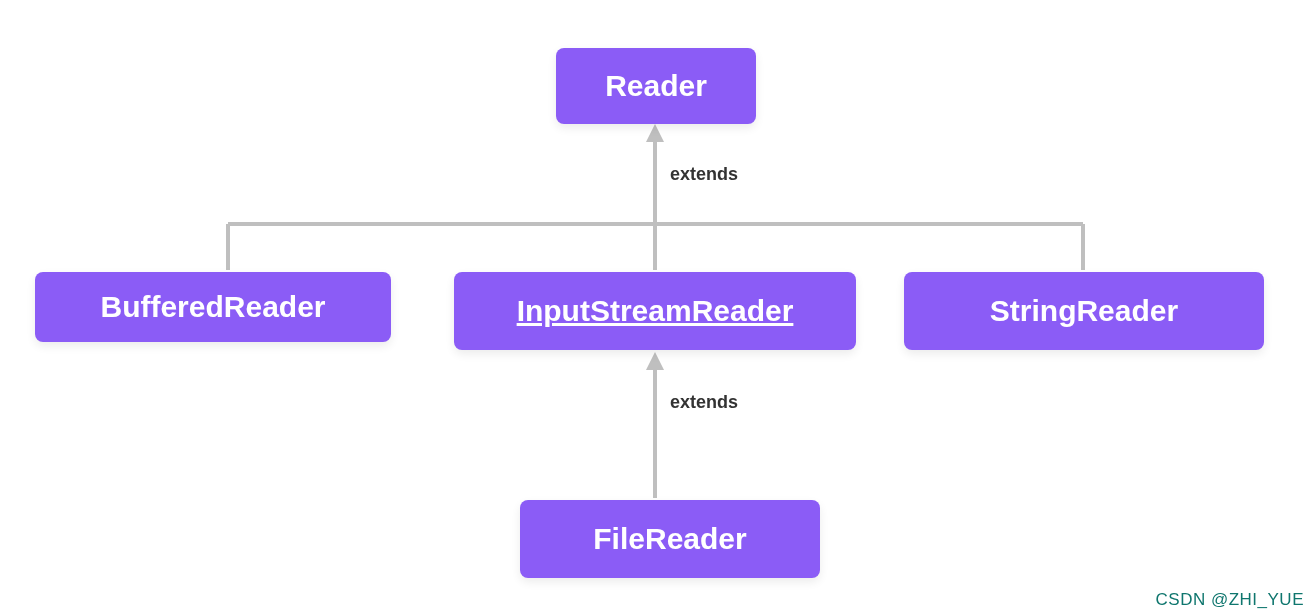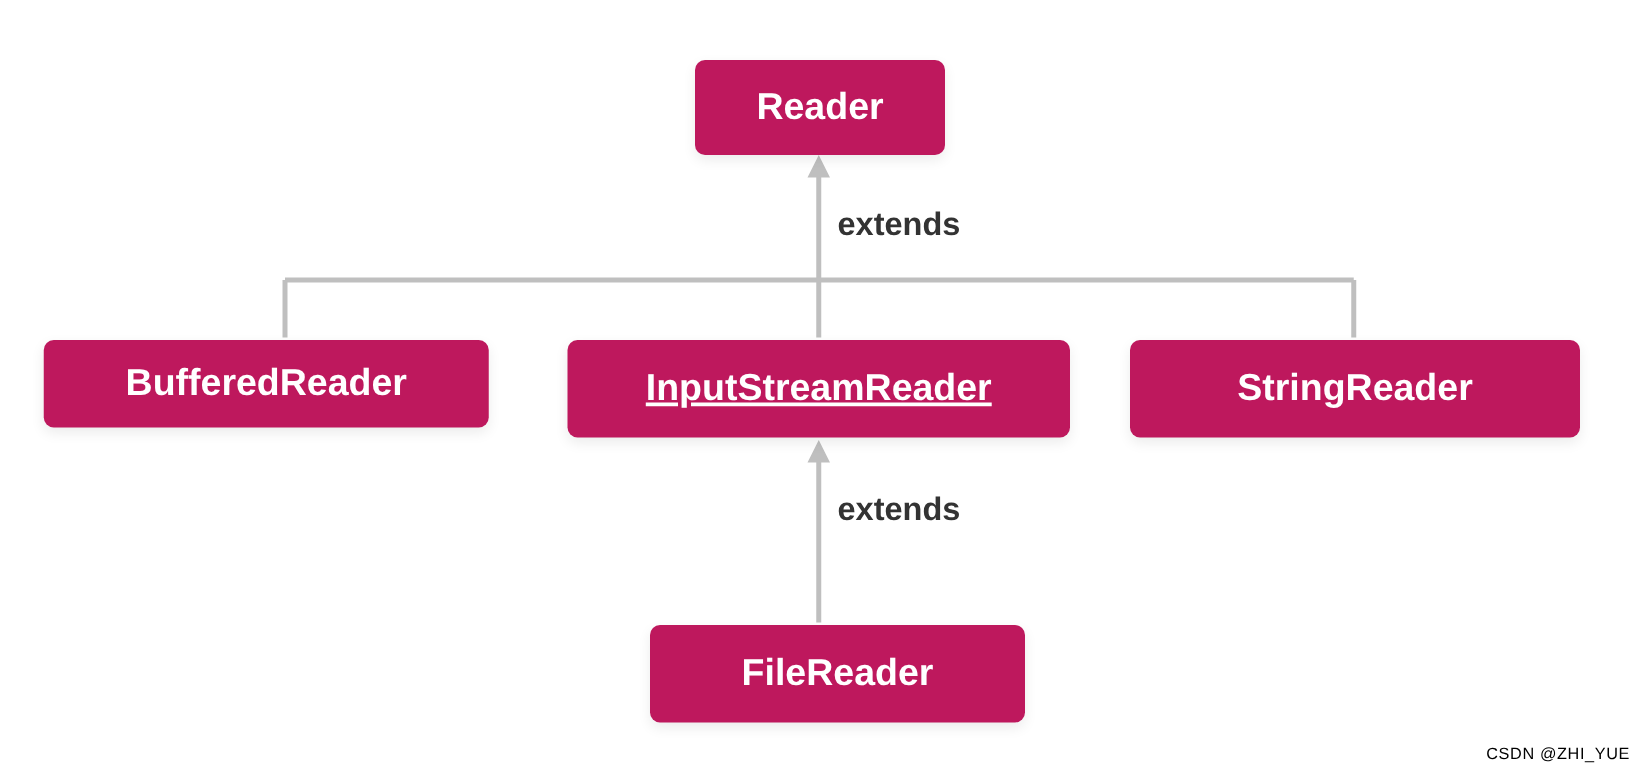--- a/index.html
+++ b/index.html
@@ -9,43 +9,43 @@
     }
     body {
       width: 1316px;
       height: 616px;
       background: #ffffff;
       font-family: -apple-system, BlinkMacSystemFont, "Segoe UI", Helvetica, Arial, sans-serif;
       position: relative;
     }
     .node {
       position: absolute;
-      background: #be185d;
+      background: #8b5cf6;
       color: #ffffff;
       font-weight: 600;
       font-size: 30px;
       border-radius: 8px;
       display: flex;
       align-items: center;
       justify-content: center;
       padding: 20px 40px;
       box-shadow: 0 4px 10px rgba(0,0,0,0.08);
     }
     .edge-label {
       position: absolute;
       color: #333333;
       font-weight: 600;
-      font-size: 26px;
+      font-size: 18px;
     }
     .watermark {
       position: absolute;
       bottom: 6px;
       right: 12px;
-      color: #000000;
-      font-size: 13px;
+      color: #0f766e;
+      font-size: 17px;
       letter-spacing: 0.5px;
     }
     svg.connectors {
       position: absolute;
       top: 0;
       left: 0;
       width: 1316px;
       height: 616px;
       pointer-events: none;
     }

